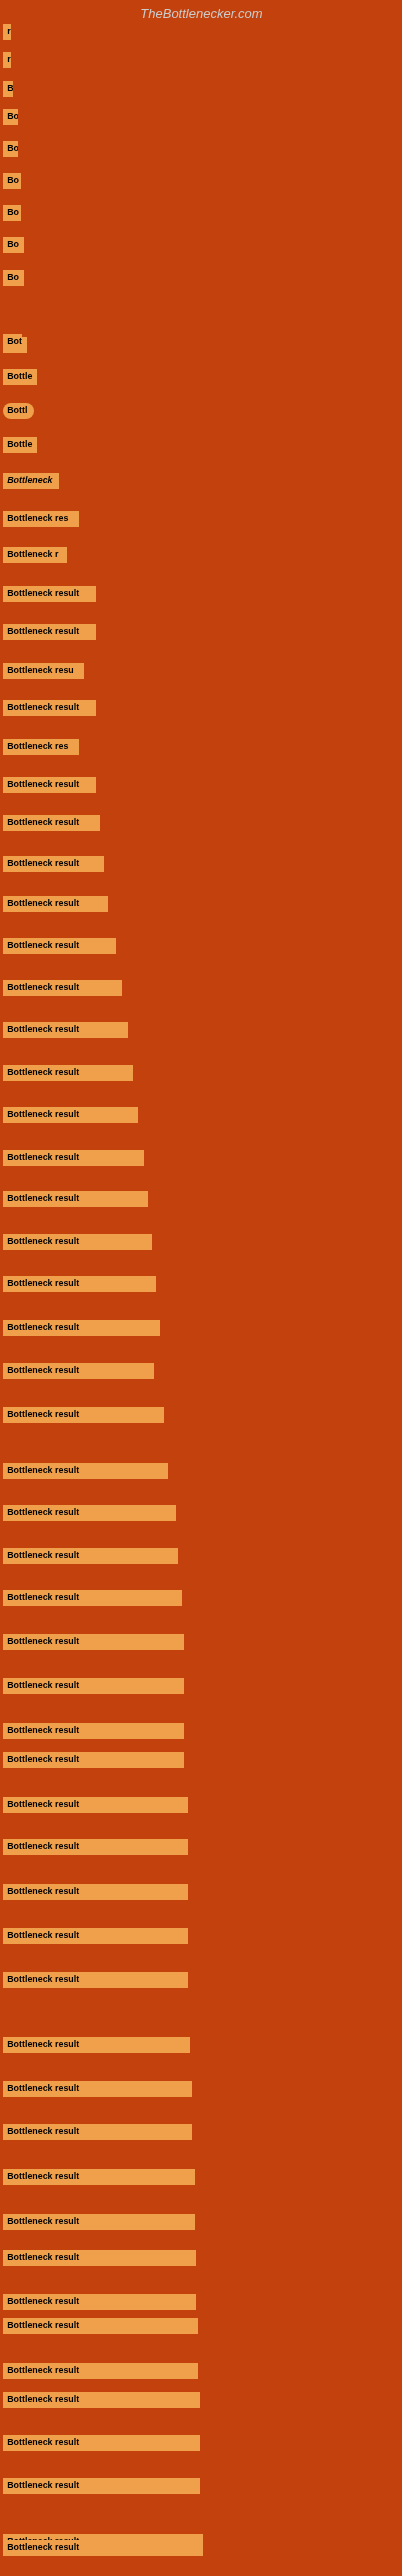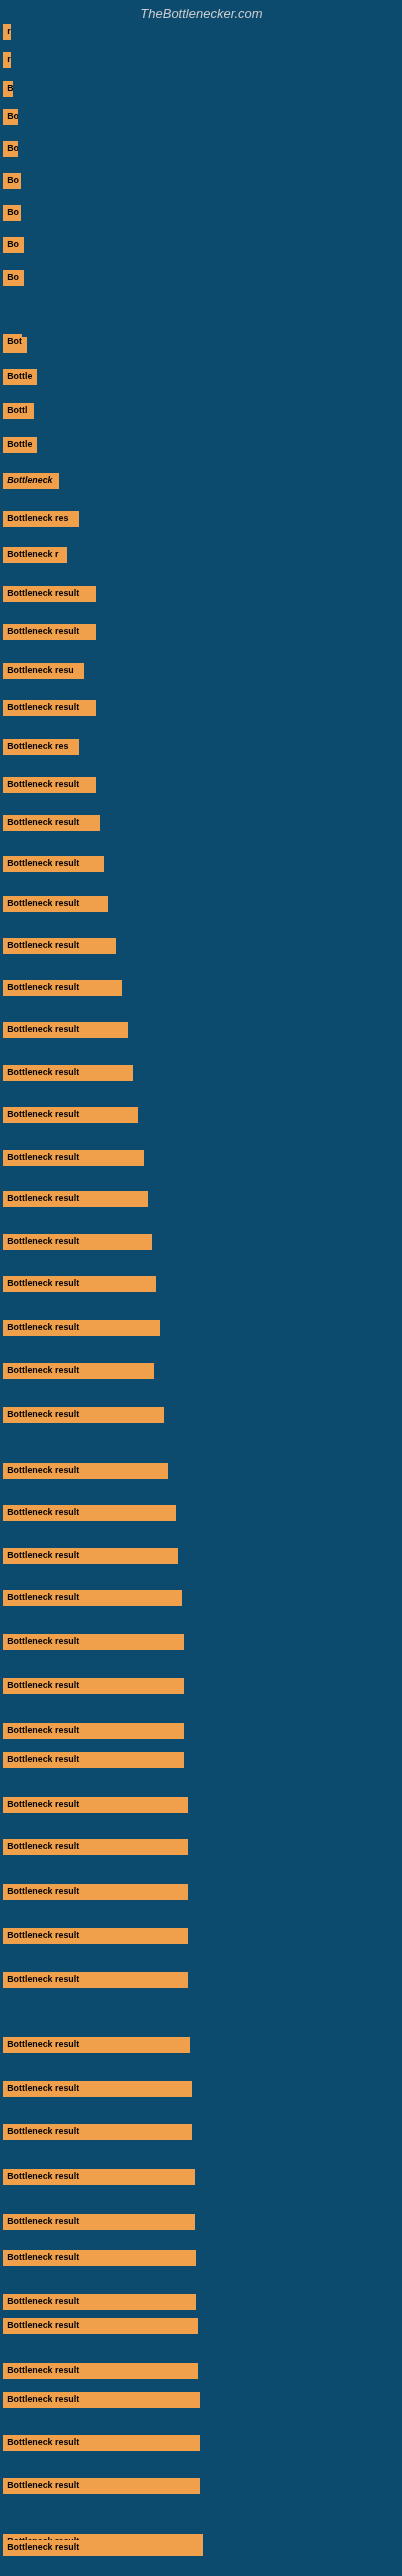--- a/index.html
+++ b/index.html
@@ -18,36 +18,36 @@
       color: #ccc;
       font-size: 13px;
       text-align: center;
       padding: 6.4px 0 3.2px 0;
       font-style: italic;
     }
   </style>
 </head>
 <body>
 
-<div style="position:relative; width:403px; min-height:2576px; background:#0c4a6e;">
+<div style="position:relative; width:403px; min-height:2576px; background:#c2410c;">
   <div class="site-title">TheBottlenecker.com</div>
   <div id="items-container">
       <div style="position: absolute; left: 3.2px; top: 24px;"><span style="background-color: rgb(240, 160, 74); color: rgb(0, 0, 0); font-size: 8.9px; font-weight: bold; padding: 2.4px 4px; display: inline-block; width: 6.4px; overflow: hidden; white-space: nowrap; line-height: 1.3;">r</span></div>
       <div style="position: absolute; left: 3.2px; top: 52px;"><span style="background-color: rgb(240, 160, 74); color: rgb(0, 0, 0); font-size: 8.9px; font-weight: bold; padding: 2.4px 4px; display: inline-block; width: 6.4px; overflow: hidden; white-space: nowrap; line-height: 1.3;">r</span></div>
       <div style="position: absolute; left: 3.2px; top: 81px;"><span style="background-color: rgb(240, 160, 74); color: rgb(0, 0, 0); font-size: 8.9px; font-weight: bold; padding: 2.4px 4px; display: inline-block; width: 9.7px; overflow: hidden; white-space: nowrap; line-height: 1.3;">B</span></div>
       <div style="position: absolute; left: 3.2px; top: 109px;"><span style="background-color: rgb(240, 160, 74); color: rgb(0, 0, 0); font-size: 8.9px; font-weight: bold; padding: 2.4px 4px; display: inline-block; width: 14.5px; overflow: hidden; white-space: nowrap; line-height: 1.3;">Bo</span></div>
       <div style="position: absolute; left: 3.2px; top: 141px;"><span style="background-color: rgb(240, 160, 74); color: rgb(0, 0, 0); font-size: 8.9px; font-weight: bold; padding: 2.4px 4px; display: inline-block; width: 14.5px; overflow: hidden; white-space: nowrap; line-height: 1.3;">Bo</span></div>
       <div style="position: absolute; left: 3.2px; top: 173px;"><span style="background-color: rgb(240, 160, 74); color: rgb(0, 0, 0); font-size: 8.9px; font-weight: bold; padding: 2.4px 4px; display: inline-block; width: 17.7px; overflow: hidden; white-space: nowrap; line-height: 1.3;">Bo</span></div>
       <div style="position: absolute; left: 3.2px; top: 205px;"><span style="background-color: rgb(240, 160, 74); color: rgb(0, 0, 0); font-size: 8.9px; font-weight: bold; padding: 2.4px 4px; display: inline-block; width: 17.7px; overflow: hidden; white-space: nowrap; line-height: 1.3;">Bo</span></div>
       <div style="position: absolute; left: 3.2px; top: 237px;"><span style="background-color: rgb(240, 160, 74); color: rgb(0, 0, 0); font-size: 8.9px; font-weight: bold; padding: 2.4px 4px; display: inline-block; width: 21px; overflow: hidden; white-space: nowrap; line-height: 1.3;">Bo</span></div>
       <div style="position: absolute; left: 3.2px; top: 270px;"><span style="background-color: rgb(240, 160, 74); color: rgb(0, 0, 0); font-size: 8.9px; font-weight: bold; padding: 2.4px 4px; display: inline-block; width: 21px; overflow: hidden; white-space: nowrap; line-height: 1.3;">Bo</span></div>
       <div style="position: absolute; left: 3.2px; top: 310px; margin-top: 27px;"><span style="background-color: rgb(240, 160, 74); color: rgb(0, 0, 0); font-size: 8.9px; font-weight: bold; padding: 2.4px 4px; display: inline-block; width: 24px; overflow: hidden; white-space: nowrap; line-height: 1.3;">Bot</span></div>
       <div style="position: absolute; left: 3.2px; top: 334px;"><span style="background-color: rgb(240, 160, 74); color: rgb(0, 0, 0); font-size: 8.9px; font-weight: bold; padding: 2.4px 4px; display: inline-block; width: 19px; overflow: hidden; white-space: nowrap; line-height: 1.3;">Bott</span></div>
       <div style="position: absolute; left: 3.2px; top: 369px;"><span style="background-color: rgb(240, 160, 74); color: rgb(0, 0, 0); font-size: 8.9px; font-weight: bold; padding: 2.4px 4px; display: inline-block; width: 34px; overflow: hidden; white-space: nowrap; line-height: 1.3;">Bottle</span></div>
-      <div style="position: absolute; left: 3.2px; top: 403px;"><span style="background-color: rgb(240, 160, 74); color: rgb(0, 0, 0); font-size: 8.9px; font-weight: bold; padding: 2.4px 4px; display: inline-block; width: 31px; overflow: hidden; white-space: nowrap; line-height: 1.3;">Bottl</span></div>
+      <div style="position: absolute; left: 3.2px; top: 403px;"><span style="background-color: rgb(240, 160, 74); color: rgb(0, 0, 0); font-size: 8.9px; font-weight: bold; padding: 2.4px 4px; display: inline-block; width: 31px; overflow: hidden; white-space: nowrap; line-height: 1.3; border-radius: 8px;">Bottl</span></div>
       <div style="position: absolute; left: 3.2px; top: 437px;"><span style="background-color: rgb(240, 160, 74); color: rgb(0, 0, 0); font-size: 8.9px; font-weight: bold; padding: 2.4px 4px; display: inline-block; width: 34px; overflow: hidden; white-space: nowrap; line-height: 1.3;">Bottle</span></div>
       <div style="position: absolute; left: 3.2px; top: 473px; font-style: italic;"><span style="background-color: rgb(240, 160, 74); color: rgb(0, 0, 0); font-size: 8.9px; font-weight: bold; padding: 2.4px 4px; display: inline-block; width: 56px; overflow: hidden; white-space: nowrap; line-height: 1.3;">Bottleneck</span></div>
       <div style="position: absolute; left: 3.2px; top: 511px;"><span style="background-color: rgb(240, 160, 74); color: rgb(0, 0, 0); font-size: 8.9px; font-weight: bold; padding: 2.4px 4px; display: inline-block; width: 76px; overflow: hidden; white-space: nowrap; line-height: 1.3;">Bottleneck res</span></div>
       <div style="position: absolute; left: 3.2px; top: 547px;"><span style="background-color: rgb(240, 160, 74); color: rgb(0, 0, 0); font-size: 8.9px; font-weight: bold; padding: 2.4px 4px; display: inline-block; width: 64px; overflow: hidden; white-space: nowrap; line-height: 1.3;">Bottleneck r</span></div>
       <div style="position: absolute; left: 3.2px; top: 586px;"><span style="background-color: rgb(240, 160, 74); color: rgb(0, 0, 0); font-size: 8.9px; font-weight: bold; padding: 2.4px 4px; display: inline-block; width: 93px; overflow: hidden; white-space: nowrap; line-height: 1.3;">Bottleneck result</span></div>
       <div style="position: absolute; left: 3.2px; top: 624px;"><span style="background-color: rgb(240, 160, 74); color: rgb(0, 0, 0); font-size: 8.9px; font-weight: bold; padding: 2.4px 4px; display: inline-block; width: 93px; overflow: hidden; white-space: nowrap; line-height: 1.3;">Bottleneck result</span></div>
       <div style="position: absolute; left: 3.2px; top: 663px;"><span style="background-color: rgb(240, 160, 74); color: rgb(0, 0, 0); font-size: 8.9px; font-weight: bold; padding: 2.4px 4px; display: inline-block; width: 81px; overflow: hidden; white-space: nowrap; line-height: 1.3;">Bottleneck resu</span></div>
       <div style="position: absolute; left: 3.2px; top: 700px;"><span style="background-color: rgb(240, 160, 74); color: rgb(0, 0, 0); font-size: 8.9px; font-weight: bold; padding: 2.4px 4px; display: inline-block; width: 93px; overflow: hidden; white-space: nowrap; line-height: 1.3;">Bottleneck result</span></div>
       <div style="position: absolute; left: 3.2px; top: 739px;"><span style="background-color: rgb(240, 160, 74); color: rgb(0, 0, 0); font-size: 8.9px; font-weight: bold; padding: 2.4px 4px; display: inline-block; width: 76px; overflow: hidden; white-space: nowrap; line-height: 1.3;">Bottleneck res</span></div>
       <div style="position: absolute; left: 3.2px; top: 777px;"><span style="background-color: rgb(240, 160, 74); color: rgb(0, 0, 0); font-size: 8.9px; font-weight: bold; padding: 2.4px 4px; display: inline-block; width: 93px; overflow: hidden; white-space: nowrap; line-height: 1.3;">Bottleneck result</span></div>

